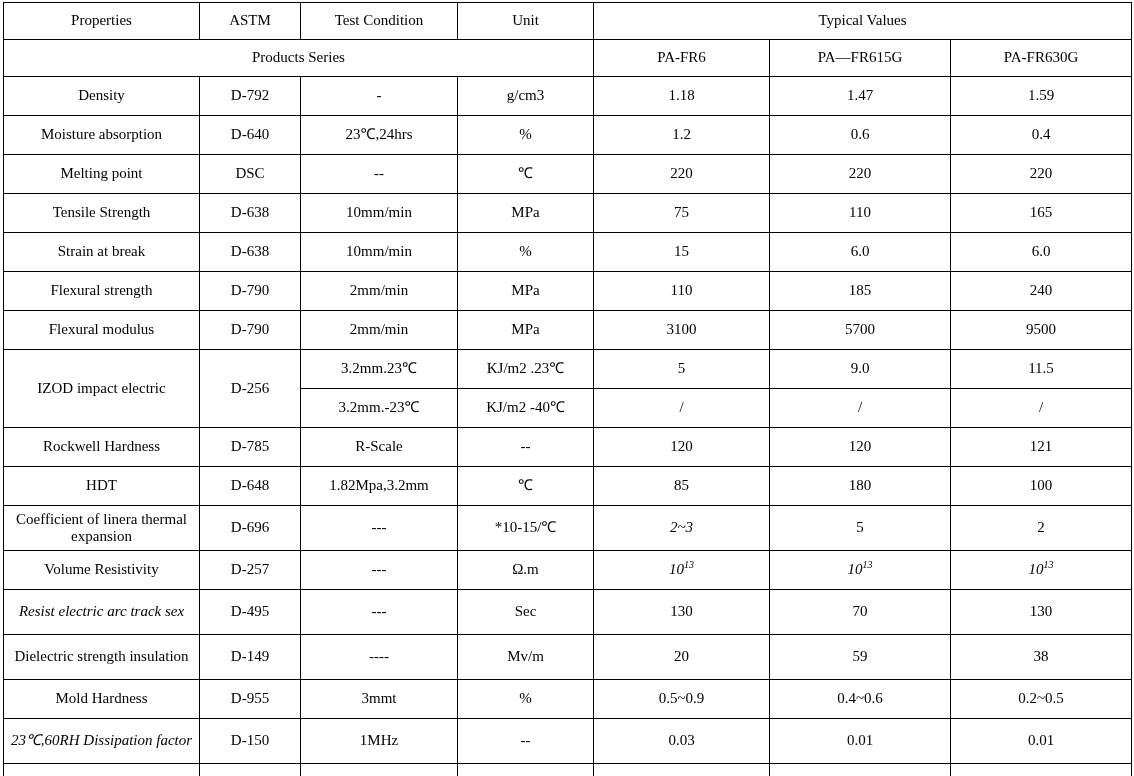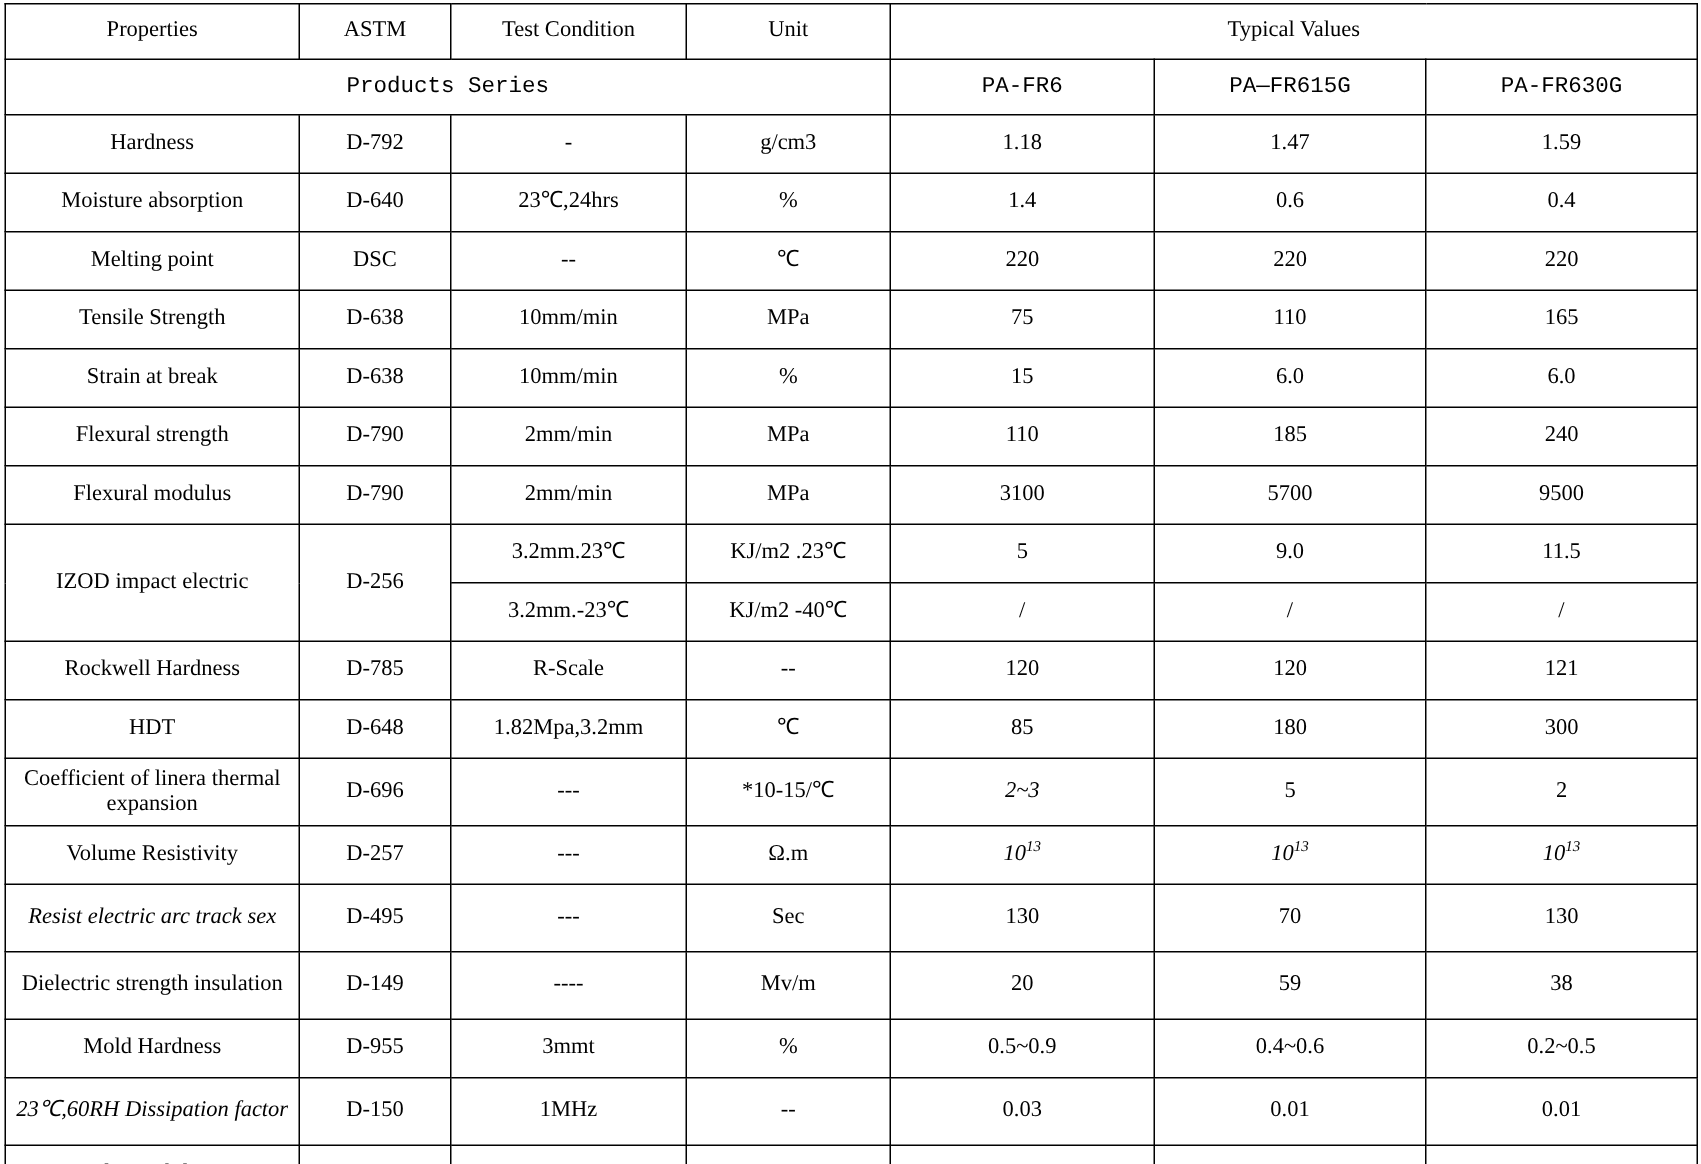--- a/index.html
+++ b/index.html
@@ -36,21 +36,21 @@
   }
   col.c0 { width: 196px; }
   col.c1 { width: 101px; }
   col.c2 { width: 157px; }
   col.c3 { width: 136px; }
   col.c4 { width: 176px; }
   col.c5 { width: 181px; }
   col.c6 { width: 181px; }
 
   .r-head td { height: 32px; }
-  .r-series td { height: 32px; font-family: Liberation Mono, monospace; }
+  .r-series td { height: 32px; }
   .row td { height: 34px; }
   .row-tall td { height: 40px; }
   .left-align { text-align: left; padding-left: 6px; font-style: italic; }
   sup { font-size: 10px; vertical-align: super; line-height: 0; }
   .two-line { line-height: 1.2; }
 </style>
 </head>
 <body>
 
 <div class="sheet">
@@ -74,34 +74,34 @@
       </tr>
 
       <tr class="r-series">
         <td colspan="4">Products Series</td>
         <td>PA-FR6</td>
         <td>PA—FR615G</td>
         <td>PA-FR630G</td>
       </tr>
 
       <tr class="row">
-        <td>Hardness</td>
+        <td>Density</td>
         <td>D-792</td>
         <td>-</td>
         <td>g/cm3</td>
         <td>1.18</td>
         <td>1.47</td>
         <td>1.59</td>
       </tr>
       <tr class="row">
         <td>Moisture absorption</td>
         <td>D-640</td>
         <td>23℃,24hrs</td>
         <td>%</td>
-        <td>1.4</td>
+        <td>1.2</td>
         <td>0.6</td>
         <td>0.4</td>
       </tr>
       <tr class="row">
         <td>Melting point</td>
         <td>DSC</td>
         <td>--</td>
         <td>℃</td>
         <td>220</td>
         <td>220</td>
@@ -170,21 +170,21 @@
         <td>120</td>
         <td>121</td>
       </tr>
       <tr class="row">
         <td>HDT</td>
         <td>D-648</td>
         <td>1.82Mpa,3.2mm</td>
         <td>℃</td>
         <td>85</td>
         <td>180</td>
-        <td>300</td>
+        <td>100</td>
       </tr>
       <tr class="row-tall">
         <td class="two-line">Coefficient of linera thermal expansion</td>
         <td>D-696</td>
         <td>---</td>
         <td>*10-15/℃</td>
         <td class="left-align">2~3</td>
         <td>5</td>
         <td>2</td>
       </tr>

